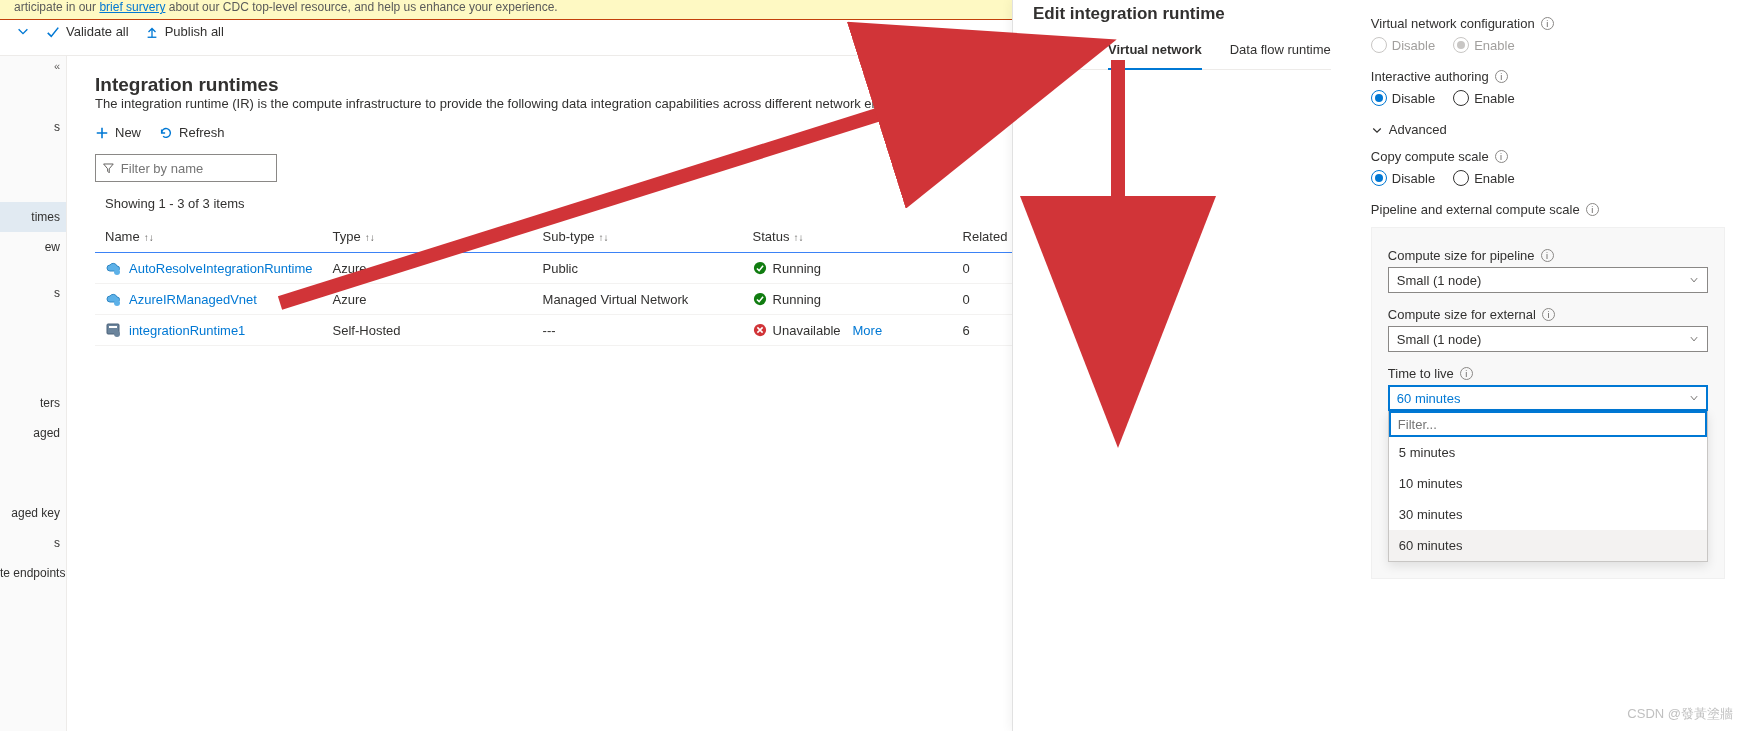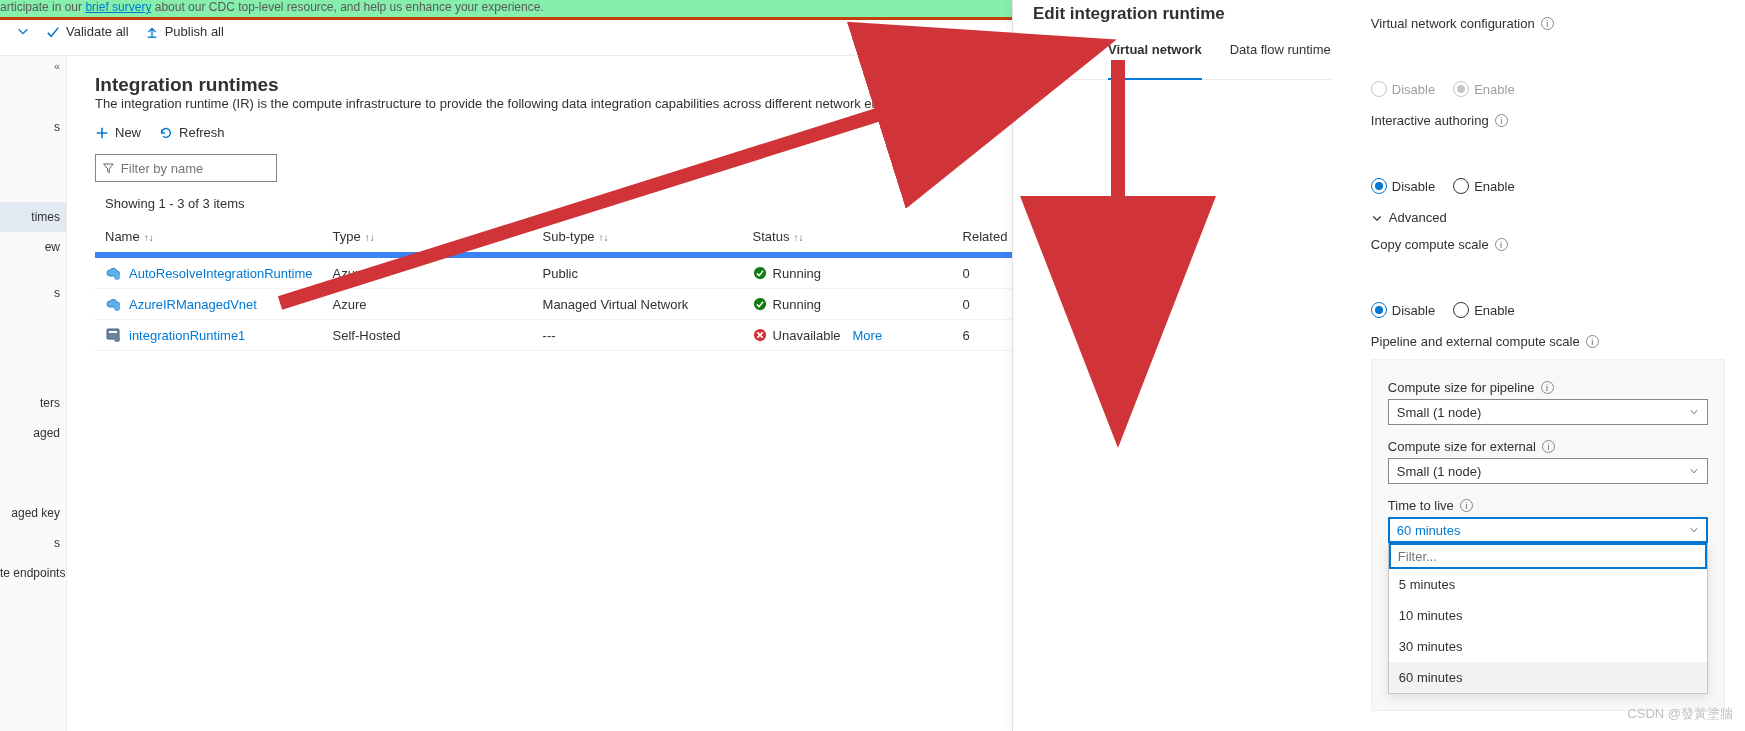--- a/index.html
+++ b/index.html
@@ -1,18 +1,18 @@
 <!DOCTYPE html>
 <html><head>
 <meta charset="utf-8">
 <style>
 * { box-sizing: border-box; margin: 0; padding: 0; font-family: "Segoe UI", Arial, sans-serif; }
 html, body { width: 1745px; height: 731px; background: #fff; color: #323130; font-size: 13px; overflow: hidden; position: relative; }
 
-.banner { height: 20px; padding: 0 0; color: #5a5a5a; font-size: 12px; background: #86efac; border-bottom: 3px solid #c2410c; overflow: hidden; white-space: nowrap; }
+.banner { height: 20px; padding: 0 14px; color: #5a5a5a; font-size: 12px; background: #fef9c3; border-bottom: 1px solid #c2410c; overflow: hidden; white-space: nowrap; }
 .banner a { color: #0078d4; }
 
 .topbar { height: 36px; display: flex; align-items: flex-start; padding: 0 8px; border-bottom: 1px solid #edebe9; }
 .topbar .chev { padding: 4px 8px; color: #605e5c; cursor: pointer; }
 .topbar .tbtn { display: flex; align-items: center; gap: 6px; padding: 4px 8px; color: #323130; cursor: pointer; }
 .topbar .tbtn svg, .topbar .chev svg { width: 14px; height: 14px; stroke: #0078d4; fill: none; }
 
 .layout { display: flex; height: calc(100% - 56px); }
 
 .leftnav { width: 67px; min-width: 67px; border-right: 1px solid #edebe9; background: #fafafa; position: relative; }
@@ -30,43 +30,43 @@
 .action { display: flex; align-items: center; gap: 6px; color: #323130; cursor: pointer; font-size: 13px; }
 .action svg { width: 14px; height: 14px; stroke: #0078d4; fill: none; stroke-width: 1.8; }
 
 .filter-wrap { display: inline-flex; align-items: center; border: 1px solid #8a8886; height: 28px; width: 182px; padding: 0 6px; margin-bottom: 14px; }
 .filter-wrap svg { width: 14px; height: 14px; stroke: #605e5c; fill: none; }
 .filter-wrap input { border: none; outline: none; font-size: 13px; padding: 0 6px; width: 100%; }
 
 .count { font-size: 13px; color: #323130; margin-left: 10px; margin-bottom: 10px; }
 
 table.grid { width: 100%; border-collapse: collapse; }
-table.grid th { text-align: left; font-size: 13px; font-weight: 400; color: #323130; padding: 8px 10px; border-bottom: 6px solid #3b82f6; margin-top: 28px; }
+table.grid th { text-align: left; font-size: 13px; font-weight: 400; color: #323130; padding: 8px 10px; border-bottom: 1px solid #3b82f6; margin-top: 28px; }
 table.grid td { font-size: 13px; padding: 7px 10px; border-bottom: 1px solid #f3f2f1; }
 .sort { color: #605e5c; font-size: 10px; margin-left: 4px; }
 .name-cell { display: flex; align-items: center; gap: 8px; color: #0078d4; }
 .rt-icon { width: 16px; height: 16px; }
 .status { display: flex; align-items: center; gap: 6px; }
 .status svg { width: 14px; height: 14px; }
 .related { text-align: left; }
 a.more { color: #0078d4; text-decoration: none; margin-left: 6px; }
 
 .blade { position: absolute; right: 0; top: 0; bottom: 0; width: 733px; background: #fff; border-left: 1px solid #e1e1e1; display: flex; flex-direction: row; box-shadow: -2px 0 10px rgba(0,0,0,.05); }
 .blade-head { padding: 0 20px; }
 .blade-head h2 { font-size: 17px; font-weight: 600; padding: 4px 0 10px; }
 .tabs { display: flex; gap: 28px; border-bottom: 1px solid #edebe9; }
-.tab { padding: 8px 0 22px; font-size: 13px; color: #323130; cursor: pointer; position: relative; }
+.tab { padding: 8px 0 12px; font-size: 13px; color: #323130; cursor: pointer; position: relative; }
 .tab.active { font-weight: 600; }
 .tab.active:after { content: ""; position: absolute; left: 0; right: 0; bottom: -1px; height: 2px; background: #0078d4; }
 
 .blade-body { padding: 16px 20px; overflow: auto; flex: 1; }
 .sect-label { font-size: 13px; color: #323130; margin-bottom: 6px; display: flex; align-items: center; gap: 6px; }
 .info { width: 13px; height: 13px; border: 1px solid #8a8886; border-radius: 50%; display: inline-flex; align-items: center; justify-content: center; font-size: 9px; color: #605e5c; }
 .radio-row { display: flex; gap: 18px; margin-bottom: 16px; }
-.radio { display: flex; align-items: center; gap: 5px; font-size: 13px; cursor: pointer; margin-top: 44px; }
+.radio { display: flex; align-items: center; gap: 5px; font-size: 13px; cursor: pointer; }
 .radio .r-outer { width: 16px; height: 16px; border: 1px solid #323130; border-radius: 50%; display: flex; align-items: center; justify-content: center; }
 .radio .r-inner { width: 8px; height: 8px; border-radius: 50%; }
 .radio.checked .r-outer { border-color: #0078d4; }
 .radio.checked .r-inner { background: #0078d4; }
 .radio.disabled { color: #a19f9d; }
 .radio.disabled .r-outer { border-color: #c8c6c4; }
 .radio.disabled.checked .r-inner { background: #c8c6c4; }
 
 .expander { display: flex; align-items: center; gap: 6px; font-size: 13px; margin-bottom: 12px; cursor: pointer; }
 .expander svg { width: 12px; height: 12px; stroke: #323130; fill: none; }

